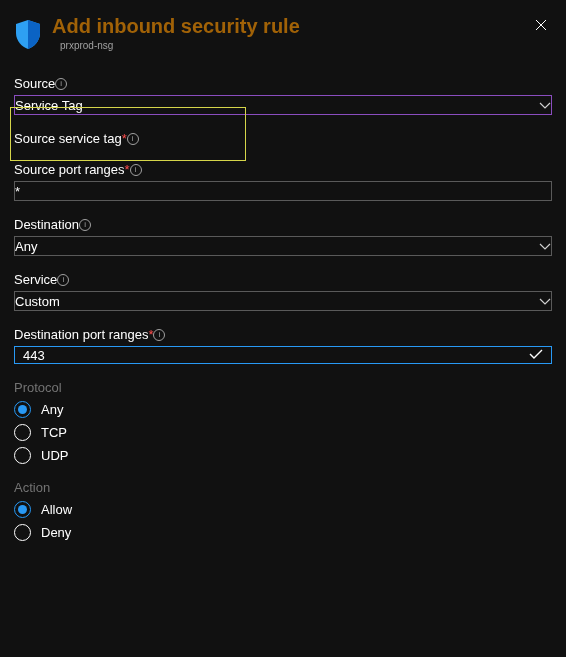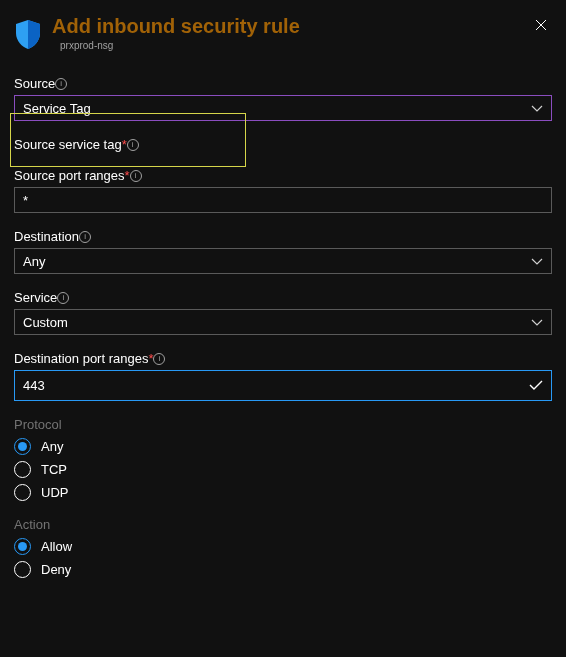--- a/index.html
+++ b/index.html
@@ -66,23 +66,23 @@
       color: #a0a0a0;
       cursor: pointer;
       font-style: normal;
       line-height: 1;
     }
     .select, .input {
       width: 100%;
       background: #111111;
       color: #ffffff;
       border: 1px solid #5a5a5a;
-      padding: 4px 8px;
-      font-size: 13px;
-      height: 26px;
+      padding: 4px 0;
+      font-size: 13px;
+      height: 20px;
       font-family: inherit;
       position: relative;
     }
     .select {
       display: flex;
       align-items: center;
       justify-content: space-between;
       cursor: pointer;
     }
     .select .chev {
@@ -135,21 +135,21 @@
     .radio-label { font-size: 13px; color: #ffffff; }
     .section-heading {
       font-size: 13px;
       color: #737373;
       margin-bottom: 6px;
     }
     .input-with-check {
       display: flex;
       align-items: center;
       border: 1px solid #2899f5;
-      height: 31px;
+      height: 18px;
       padding: 0 8px;
     }
     .input-with-check input {
       flex: 1;
       background: transparent;
       border: none;
       color: #ffffff;
       font-size: 13px;
       font-family: inherit;
       outline: none;

